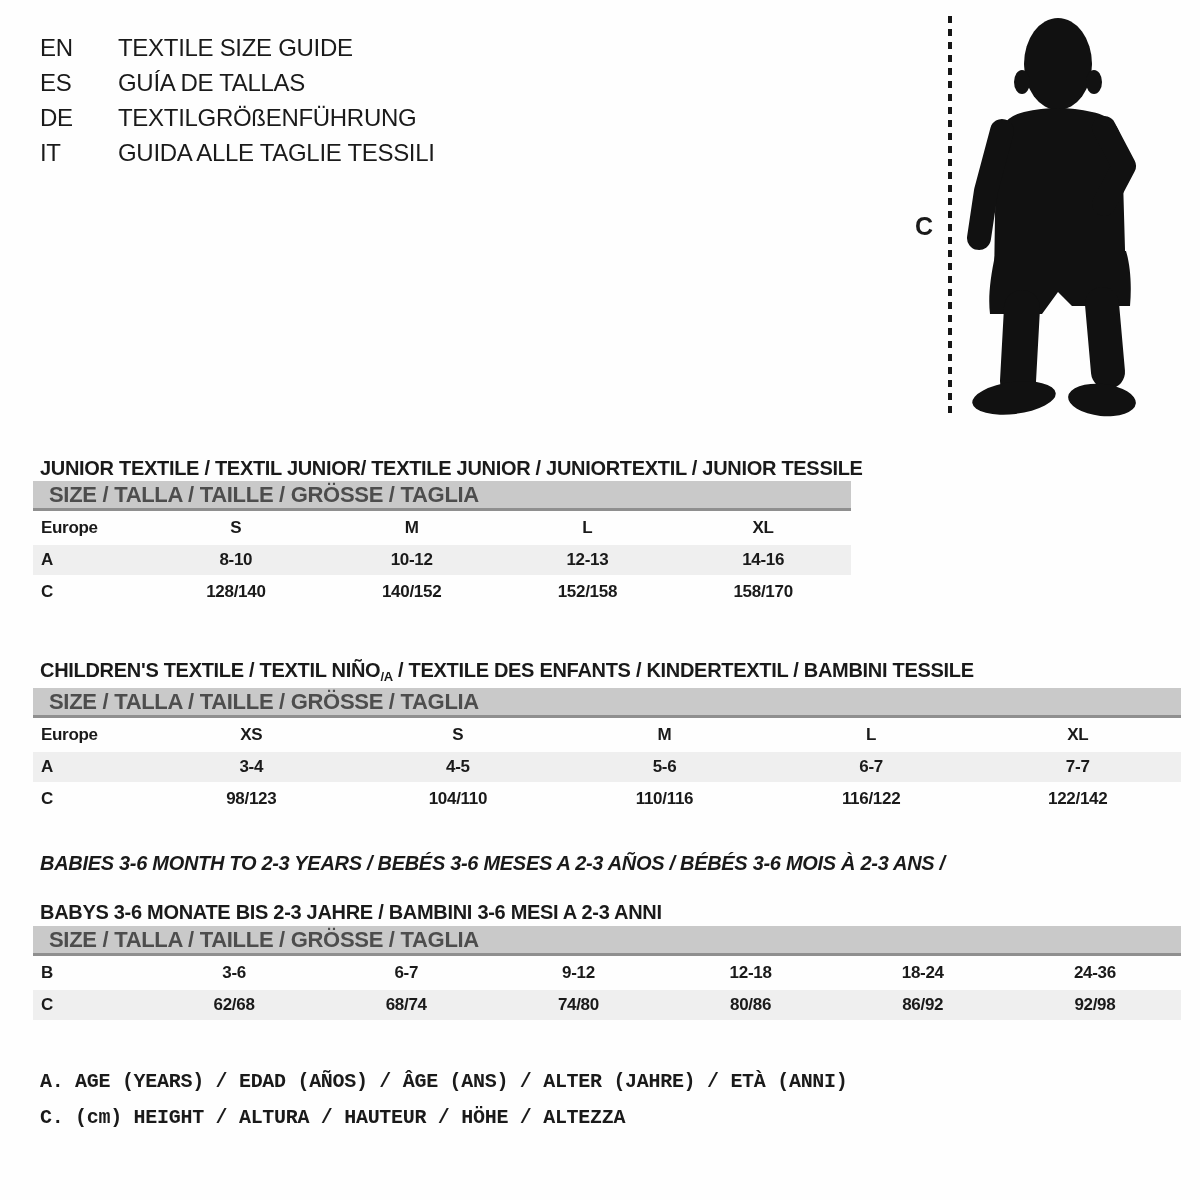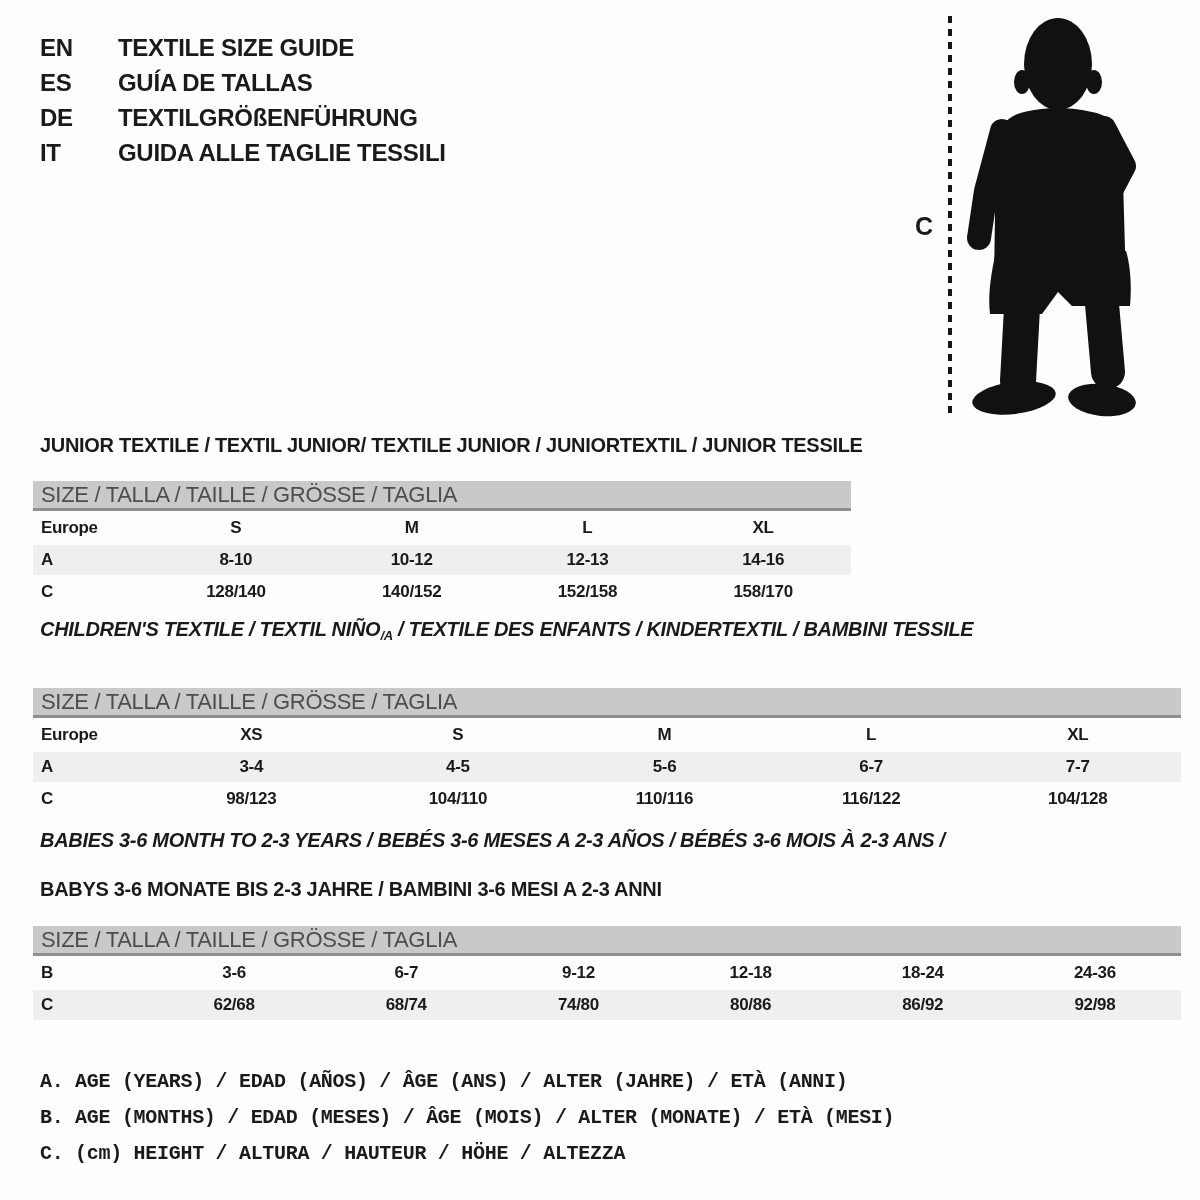--- a/index.html
+++ b/index.html
@@ -7,58 +7,58 @@
     width:1200px;height:1200px;
     background:#fefefe;
     font-family:"Liberation Sans","DejaVu Sans",sans-serif;
     color:#1a1a1a;
     overflow:hidden;
   }
   .page{position:relative;width:1200px;height:1200px;}
 
   
   .langs{position:absolute;left:40px;top:30px;}
-  .lang-row{display:grid;grid-template-columns:78px auto;font-size:24px;font-weight:bold;line-height:35px;letter-spacing:-0.3px;white-space:nowrap;}
+  .lang-row{display:grid;grid-template-columns:78px auto;font-size:24px;font-weight:normal;line-height:35px;letter-spacing:-0.3px;white-space:nowrap;}
 
   
   .figure{position:absolute;left:900px;top:0;width:300px;height:430px;}
   .measure-label{position:absolute;left:15px;top:212px;font-size:25px;font-weight:bold;}
   .dotted-line{
     position:absolute;left:48px;top:16px;width:4px;height:400px;
     background:repeating-linear-gradient(to bottom,#161616 0 7px,transparent 7px 13px);
   }
   .silhouette{position:absolute;left:66px;top:16px;}
 
   
-  .section-heading{position:absolute;left:40px;font-size:20px;font-weight:bold;letter-spacing:-0.3px;white-space:nowrap;}
+  .section-heading{position:absolute;left:40px;font-size:20px;font-weight:bold;letter-spacing:-0.3px;white-space:nowrap;margin-top:23px;}
   .sub{font-size:13px;vertical-align:-4px;}
   .table{position:absolute;left:33px;}
   .w-junior{width:818px;}
   .w-wide{width:1148px;}
   .size-bar{
     height:30px;background:#c9c9c9;border-bottom:3px solid #8f8f8f;
-    display:flex;align-items:center;padding-left:8px;box-sizing:border-box;
-    font-size:22px;font-weight:normal;color:#4d4d4d;letter-spacing:-0.3px;
+    display:flex;align-items:center;padding-left:16px;box-sizing:border-box;
+    font-size:22px;font-weight:bold;color:#4d4d4d;letter-spacing:-0.3px;
   }
   .trow{display:grid;align-items:center;height:30px;margin-top:2px;font-size:17px;font-weight:bold;letter-spacing:-0.3px;}
   .cols4{grid-template-columns:115px repeat(4,1fr);}
   .cols5{grid-template-columns:115px repeat(5,1fr);}
   .cols6{grid-template-columns:115px repeat(6,1fr);}
   .tlabel{padding-left:8px;text-align:left;}
   .tcell{text-align:center;}
   .alt{background:#efefef;}
 
   
   .legend{position:absolute;left:40px;top:1064px;font-family:Liberation Mono, monospace;}
   .legend-line{font-size:20px;font-weight:bold;line-height:36px;letter-spacing:-0.3px;white-space:nowrap;}
 
   
   #junior-heading{top:434px;}
   #junior-table{top:481px;}
-  #children-heading{top:618px;font-style:italic;}
+  #children-heading{top:636px;}
   #children-table{top:688px;}
   #babies-heading1{top:829px;font-style:italic;}
   #babies-heading2{top:878px;}
   #babies-table{top:926px;}
 </style>
 </head>
 <body>
 
 <div class="page">
 
@@ -151,21 +151,21 @@
       <span class="tcell">5-6</span>
       <span class="tcell">6-7</span>
       <span class="tcell">7-7</span>
     </div>
     <div class="trow cols5">
       <span class="tlabel">C</span>
       <span class="tcell">98/123</span>
       <span class="tcell">104/110</span>
       <span class="tcell">110/116</span>
       <span class="tcell">116/122</span>
-      <span class="tcell">104/128</span>
+      <span class="tcell">122/142</span>
     </div>
   </div>
 
   <div class="section-heading" id="babies-heading1">BABIES 3-6 MONTH TO 2-3 YEARS / BEBÉS 3-6 MESES A 2-3 AÑOS / BÉBÉS 3-6 MOIS À 2-3 ANS /</div>
   <div class="section-heading" id="babies-heading2">BABYS 3-6 MONATE BIS 2-3 JAHRE / BAMBINI 3-6 MESI A 2-3 ANNI</div>
   <div class="table w-wide" id="babies-table">
     <div class="size-bar">SIZE / TALLA / TAILLE / GRÖSSE / TAGLIA</div>
     <div class="trow cols6">
       <span class="tlabel">B</span>
       <span class="tcell">3-6</span>
@@ -181,17 +181,16 @@
       <span class="tcell">68/74</span>
       <span class="tcell">74/80</span>
       <span class="tcell">80/86</span>
       <span class="tcell">86/92</span>
       <span class="tcell">92/98</span>
     </div>
   </div>
 
   <div class="legend">
     <div class="legend-line">A. AGE (YEARS) / EDAD (AÑOS) / ÂGE (ANS) / ALTER (JAHRE) / ETÀ (ANNI)</div>
-    <div class="legend-line">B. AGE (MONTHS) / EDAD (MESES) / ÂGE (MOIS) / ALTER (MONATE) / ETÀ (MESI)</div>
     <div class="legend-line">C. (cm) HEIGHT / ALTURA / HAUTEUR / HÖHE / ALTEZZA</div>
   </div>
 
 </div>
 
 </body></html>

